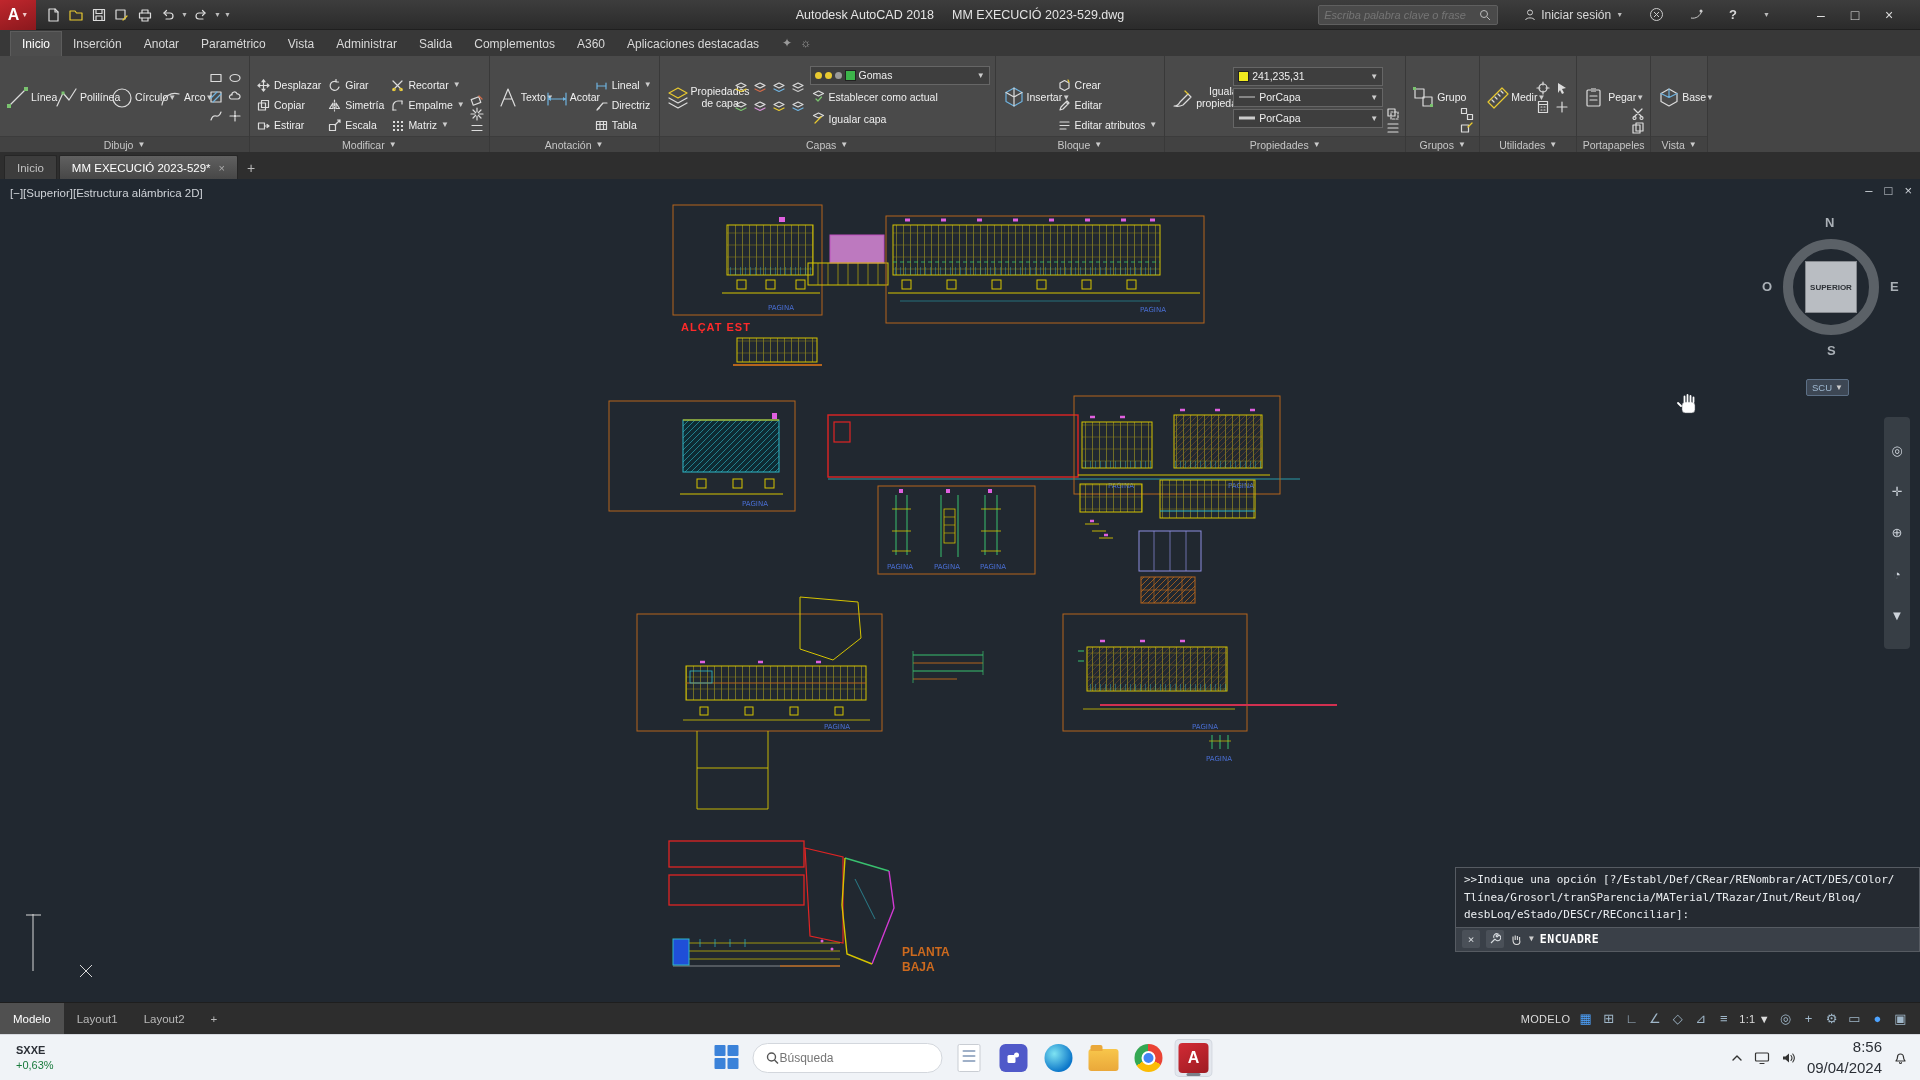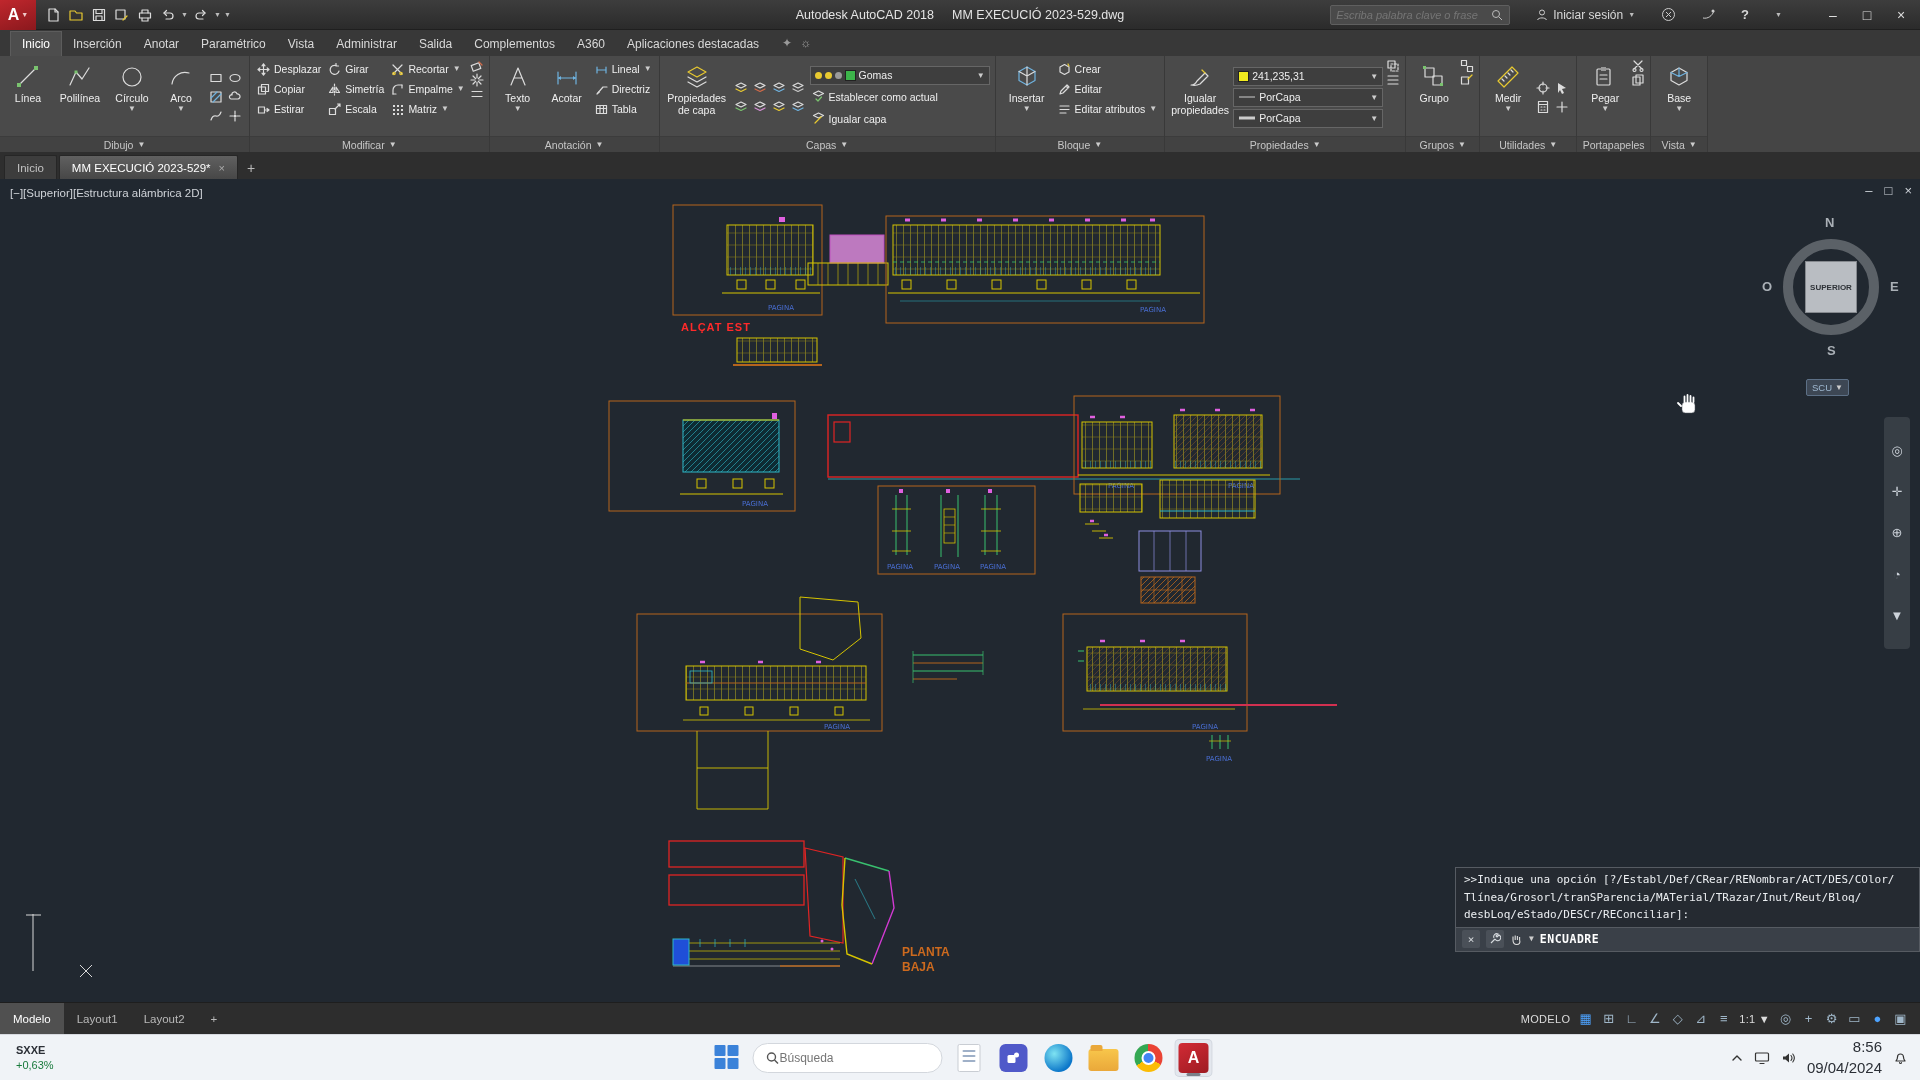--- a/index.html
+++ b/index.html
@@ -8,41 +8,41 @@
 svg{display:block}
 .qbtn svg,.bi svg,.sb svg,.ti svg,.trico svg{stroke:#dcdcdc;fill:none;stroke-width:1.2;stroke-linecap:round;stroke-linejoin:round}
 
 #titlebar{height:30px;background:linear-gradient(#3d3d3d,#2b2b2b);display:flex;align-items:center;position:relative;border-bottom:1px solid #1f1f1f}
 .logo{width:36px;height:30px;background:linear-gradient(160deg,#c0272d,#8a181d);display:flex;align-items:center;justify-content:center;gap:2px;color:#fff;font-weight:bold;font-size:16px}
 .logo .arr{font-size:7px;color:#f0c9c9}
 .qat{display:flex;align-items:center;gap:1px;margin-left:6px}
 .qbtn{width:22px;height:20px;border-radius:2px;display:flex;align-items:center;justify-content:center}
 .qarr{font-size:7px;color:#bbb;padding:0 1px}
 .tcenter{position:absolute;left:50%;top:0;height:30px;transform:translateX(-50%);display:flex;align-items:center;gap:18px;font-size:12.5px;color:#e4e4e4;white-space:nowrap}
-.tright{margin-left:auto;display:flex;align-items:center;gap:25px;padding-right:2px}
+.tright{margin-left:auto;display:flex;align-items:center;gap:25px;padding-right:14px}
 .searchwrap{display:flex;align-items:center;gap:4px;background:#4a4a4a;border:1px solid #5f5f5f;border-radius:2px;height:20px;width:180px;padding:0 5px}
 .searchwrap input{flex:1;background:transparent;border:none;outline:none;color:#c4c4c4;font-size:11px;font-style:italic}
 .tbtn{display:flex;align-items:center;gap:4px;color:#d8d8d8;font-size:12px;white-space:nowrap}
 .qm{font-size:13px;color:#d8d8d8;font-weight:bold}
 .wins{display:flex;margin-left:8px}
 .wins span{width:34px;height:28px;display:flex;align-items:center;justify-content:center;font-size:14px;color:#ddd}
 
 #menubar{height:26px;background:#383838;display:flex;align-items:flex-end;padding-left:10px}
 .mtab{padding:5px 11px;font-size:12px;color:#d9d9d9;white-space:nowrap}
 .mtab.active{background:#4d4d4d;border:1px solid #5c5c5c;border-bottom:none;color:#fff}
 .micons{display:flex;align-items:center;gap:8px;padding:0 12px;color:#9a9a9a;font-size:12px;align-self:center}
 
 #ribbon{height:96px;background:#454545;display:flex;align-items:stretch}
 .panel{display:flex;flex-direction:column;border-right:1px solid #393939;background:#4a4a4a}
 .pbody{flex:1;display:flex;align-items:stretch;gap:3px;padding:3px 5px 1px}
 .ptitle{height:16px;display:flex;align-items:center;justify-content:center;gap:4px;font-size:10.5px;color:#c6c6c6;background:#424242;border-top:1px solid #3c3c3c;white-space:nowrap;padding:0 4px}
-.bb{width:52px;display:flex;flex-direction:column;align-items:center;font-size:10.5px;line-height:1.12;color:#efefef;text-align:center;padding-top:2px;border-radius:2px}
+.bb{width:52px;display:flex;align-items:center;font-size:10.5px;line-height:1.12;color:#efefef;text-align:center;padding-top:2px;border-radius:2px}
 .bb .bi{height:32px;display:flex;align-items:center;justify-content:center}
 .bb.nw{width:46px}
-.scol{display:flex;flex-direction:column;justify-content:flex-start}
+.scol{display:flex;flex-direction:column;justify-content:flex-end}
 .sb{display:flex;align-items:center;gap:4px;height:20px;font-size:10.5px;color:#efefef;padding:0 2px;border-radius:2px;white-space:nowrap}
 .tgrid{display:grid;grid-template-columns:repeat(3,18px);grid-auto-rows:18px;align-content:center;gap:1px}
 .tg2{grid-template-columns:repeat(2,18px)}
 .tg6{grid-template-columns:repeat(6,18px)}
 .ti{display:flex;align-items:center;justify-content:center}
 .dd{display:flex;align-items:center;gap:3px;background:#3e3e3e;border:1px solid #666;height:19px;padding:0 4px;font-size:10.5px;color:#eee}
 .dd .ar{margin-left:auto;font-size:8px;color:#ccc}
 .sw{width:11px;height:11px;border:1px solid #222;flex:none}
 .dot{width:7px;height:7px;border-radius:50%;flex:none}
 .arr8{font-size:8px;color:#ccc;line-height:1}

